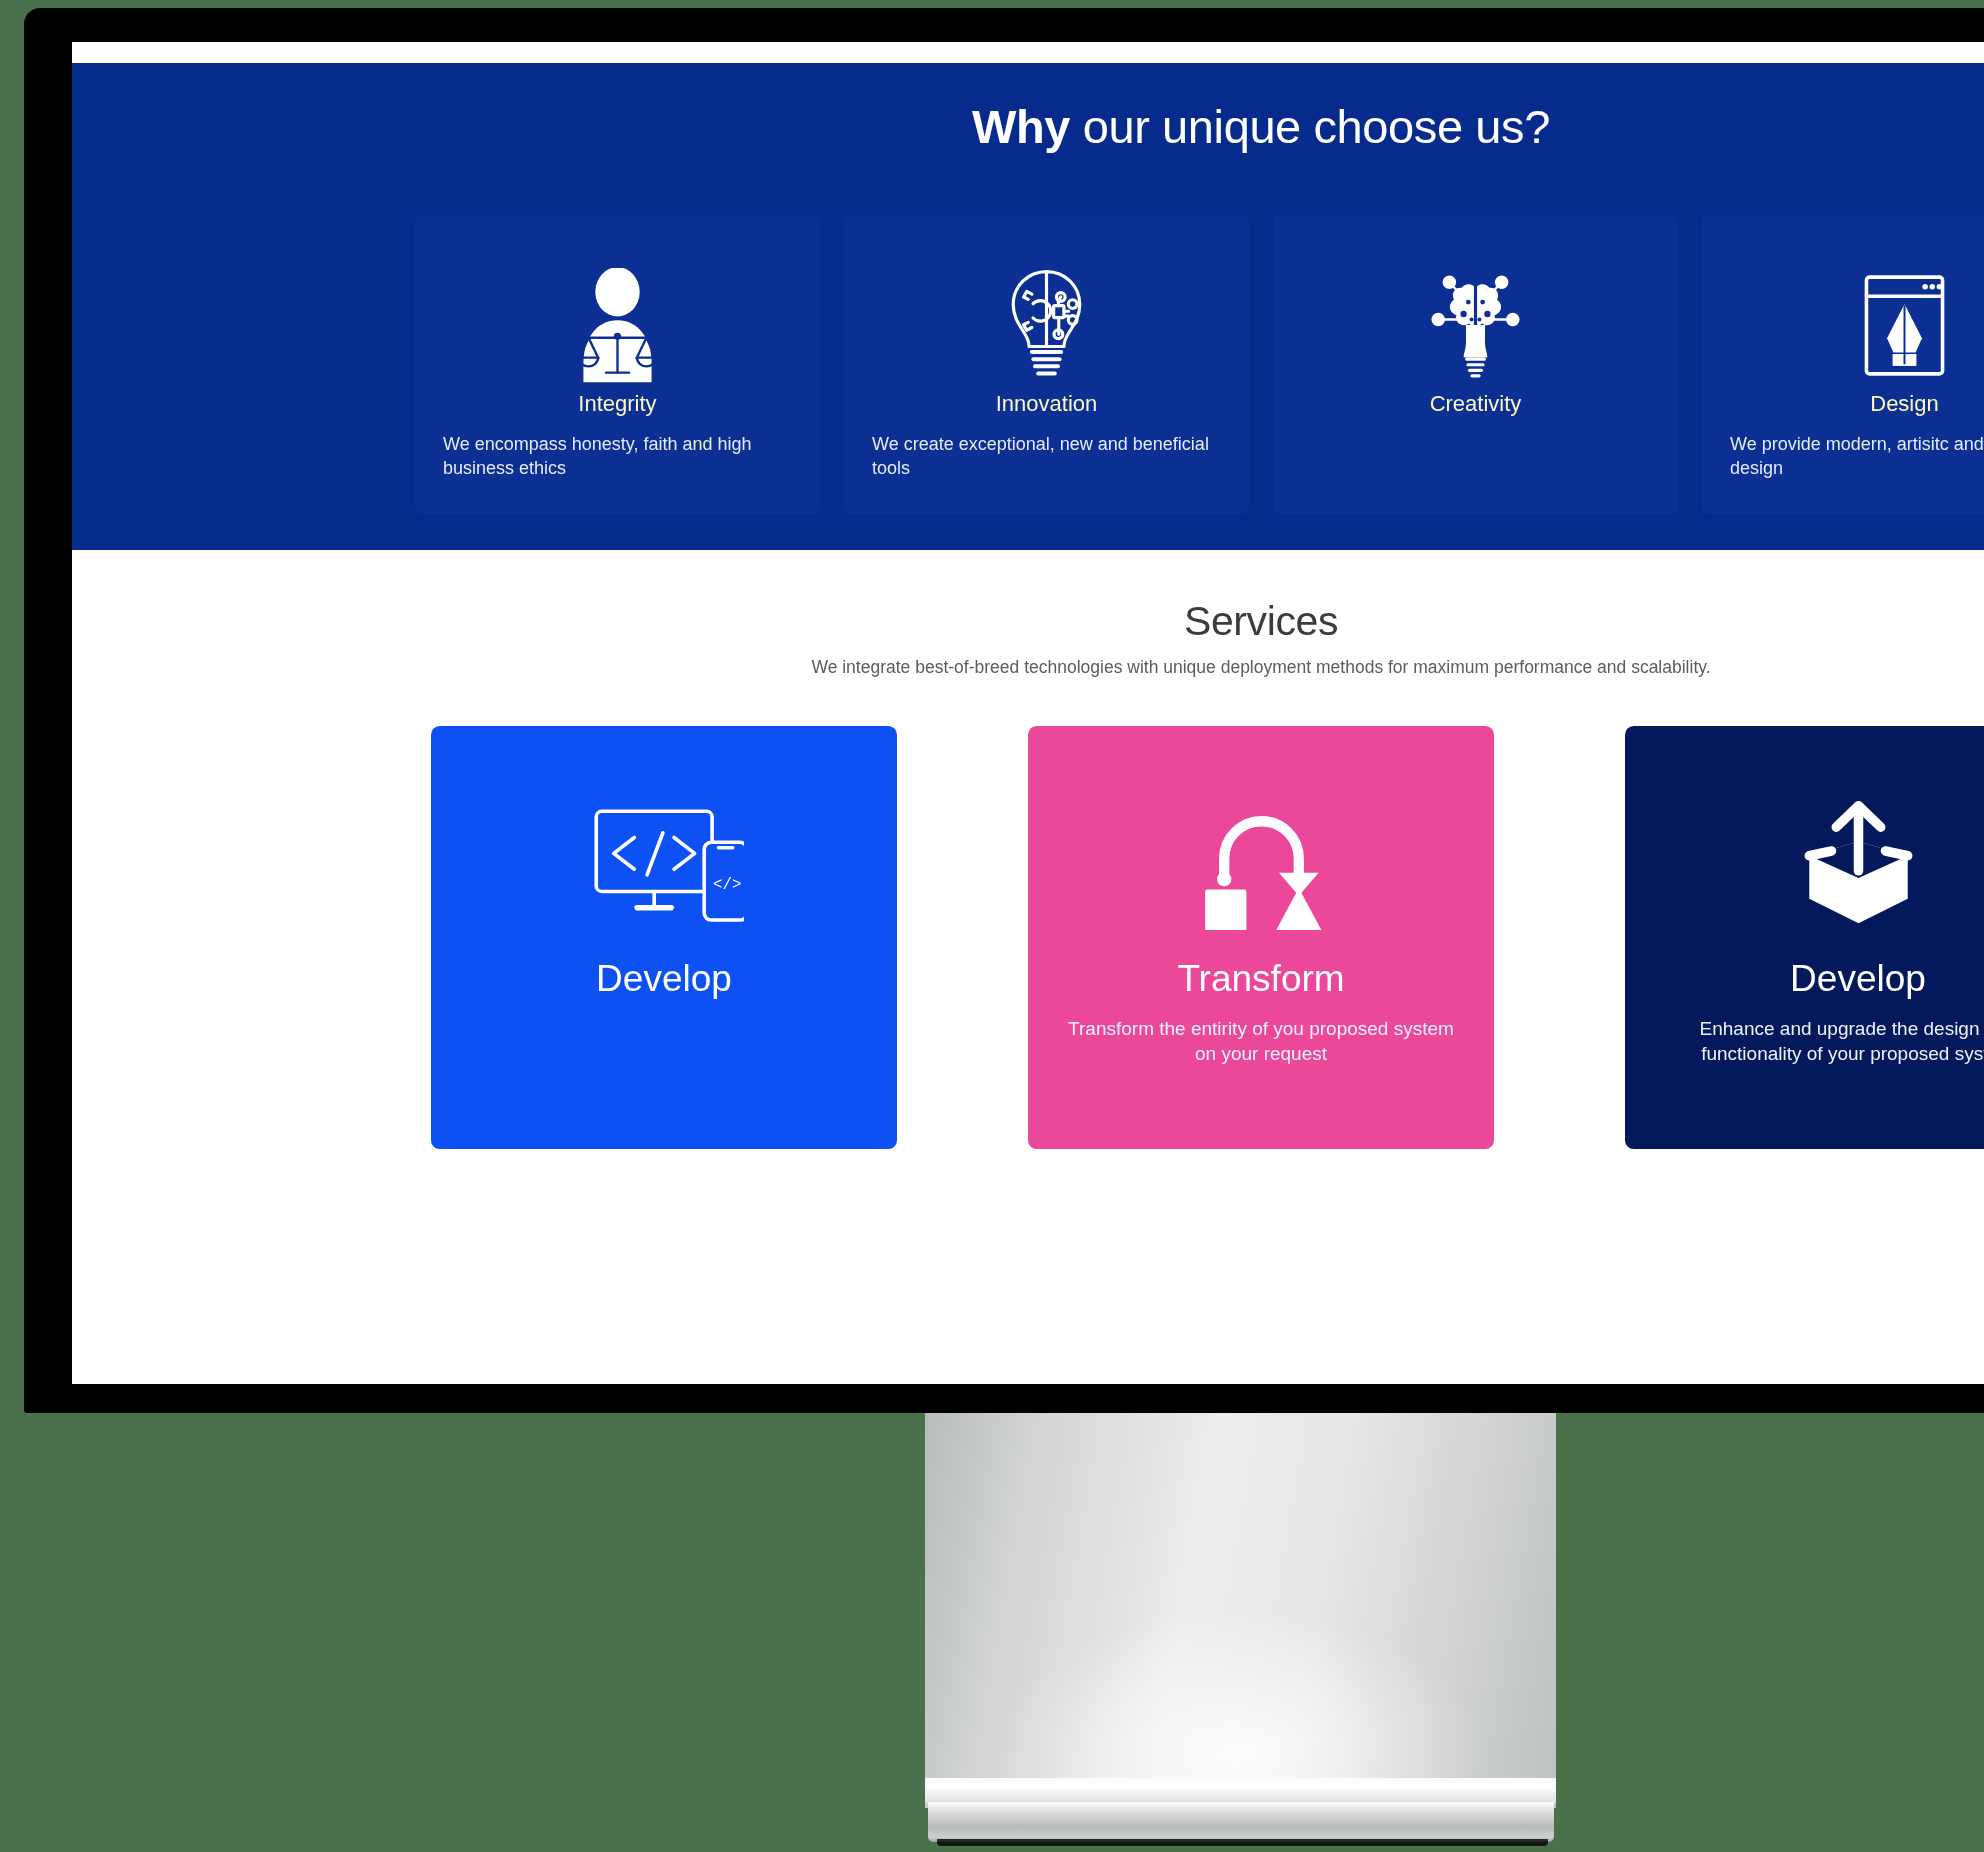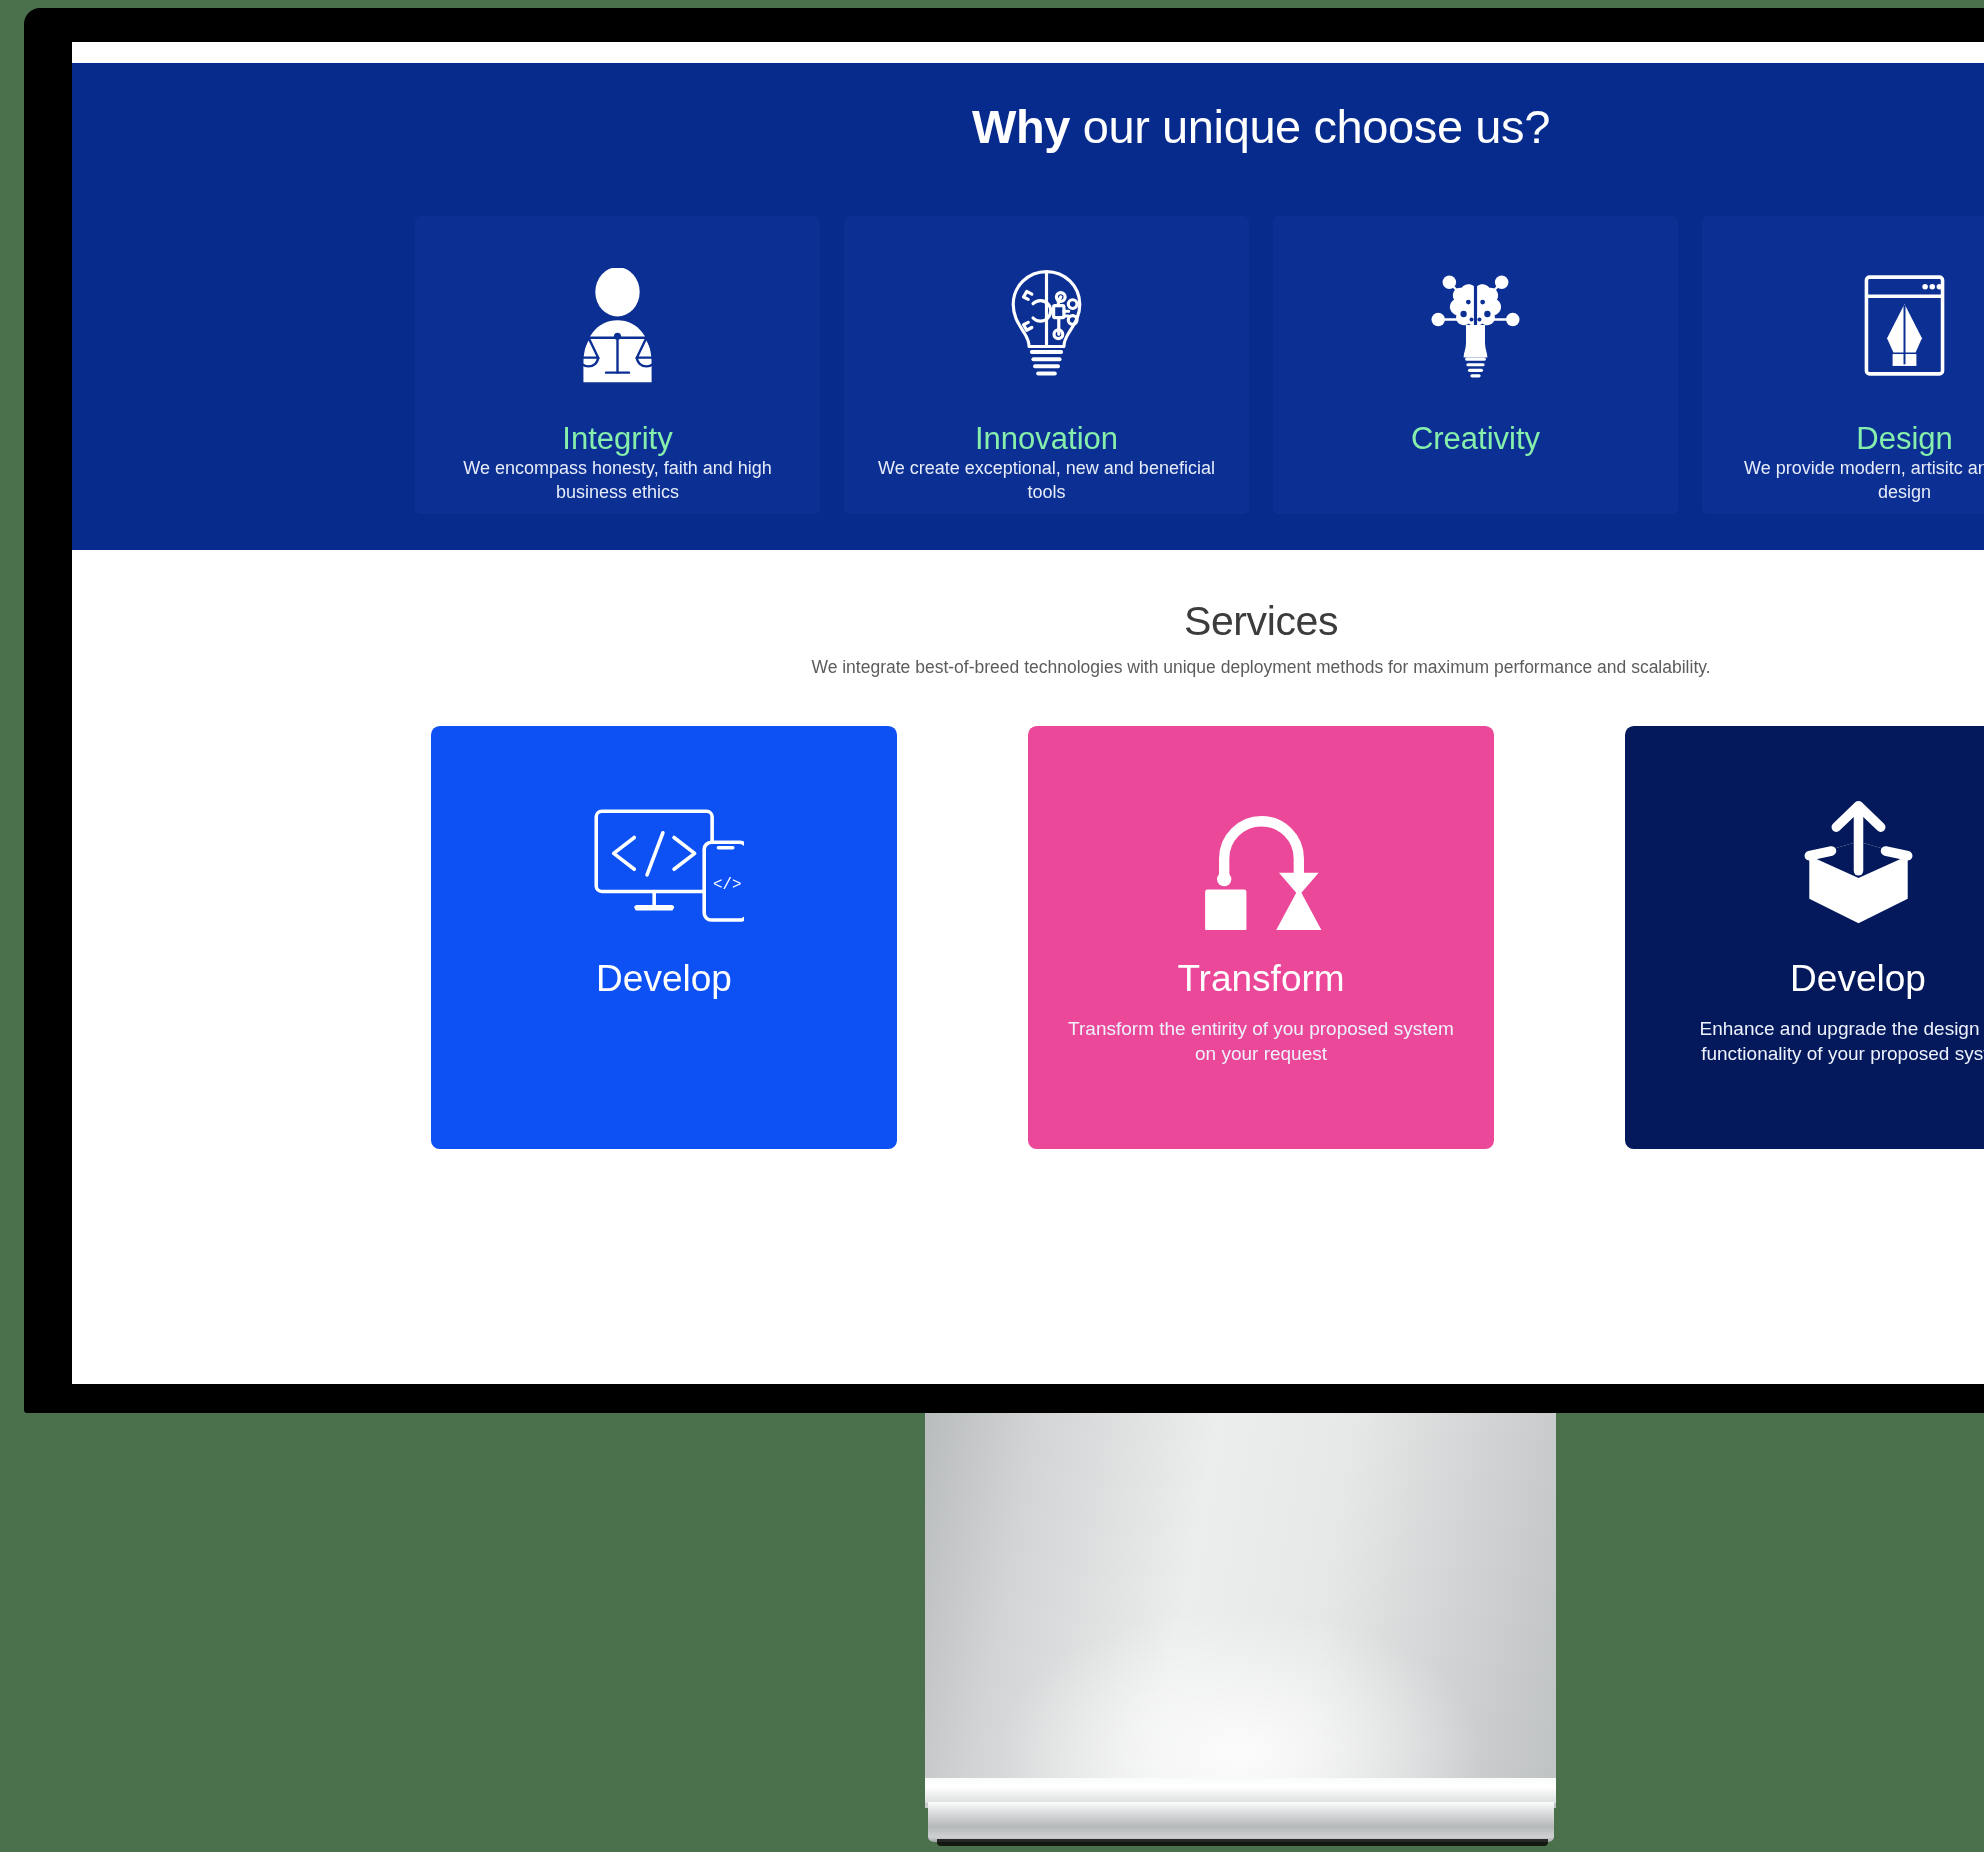--- a/index.html
+++ b/index.html
@@ -81,30 +81,30 @@
     border-radius:5.6px;
     display:flex; flex-direction:column;
     align-items:center;
     padding-top:44px;
   }
   .why-card .icon-wrap{
     height:131px;
     display:flex; align-items:center; justify-content:center;
   }
   .why-card .card-title{
-    color:#86efac;
-    font-size:31px;
+    color:#fef9c3;
+    font-size:22px;
     font-weight:400;
-    margin-top:30px;
+    margin-top:0;
   }
   .why-card .card-desc{
     color:#e6ecf8;
     font-size:18px;
     line-height:1.32;
-    text-align:center;
+    margin-top:16px;
     width:349px;
   }
 
   #services-section{
     background:#ffffff;
     padding:48px 0 79px 0;
   }
   #services-title{
     color:#3c3c3c;
     font-size:41px;

